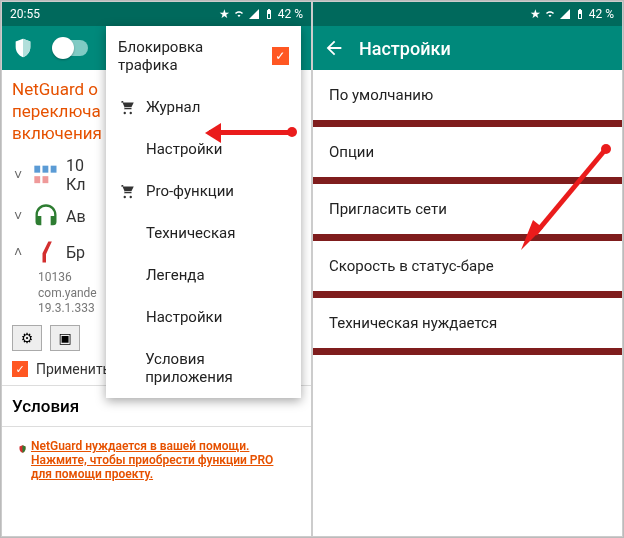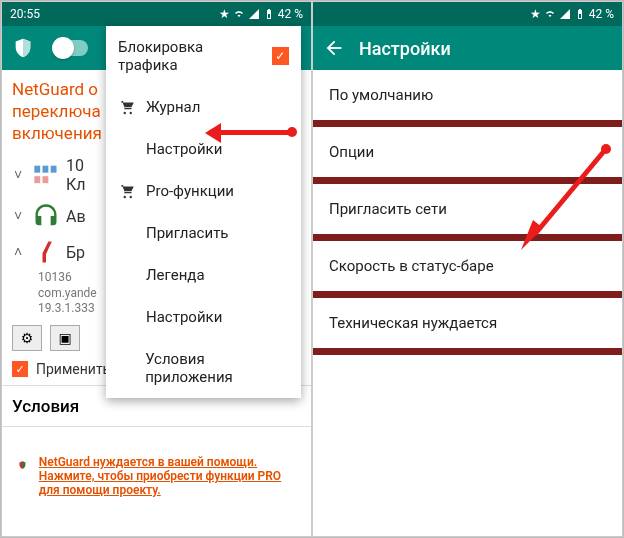--- a/index.html
+++ b/index.html
@@ -67,21 +67,21 @@
   }
   .app-row .chev { width:16px; text-align:center; color:#666; font-size:14px;}
   .app-row .icon { width:28px; height:28px; }
   .app-meta { padding: 0 10px 6px 36px; color:#777; font-size:12px; line-height:1.3;}
   .controls { display:flex; gap:8px; padding: 2px 10px; }
   .ctl-btn { width:30px; height:26px; border:1px solid #aaa; background:#eee; display:flex; align-items:center; justify-content:center; font-size:14px;}
   .checkrow { display:flex; align-items:center; gap:8px; padding:8px 10px; font-size:14px; color:#333;}
   .cb { width:16px; height:16px; background:#ff5722; display:flex; align-items:center; justify-content:center; color:#fff; font-size:11px;}
   .section-title { padding:10px; font-size:17px; font-weight:500; }
   .help-box {
-    margin: 20px 8px; padding:8px; display:flex; gap:12px; align-items:flex-start;
+    margin: 4px 8px; padding:8px; display:flex; gap:4px; align-items:flex-start;
     color:#e65100; font-size:12px; font-weight:600; text-decoration: underline;
   }
   .menu-popover {
     position:absolute; top:24px; right:10px; width:195px;
     background:#fff; box-shadow: 0 3px 10px rgba(0,0,0,.35);
     z-index:10;
     margin-left:43px;
   }
   .menu-item {
     display:flex; align-items:center; gap:10px;
@@ -210,21 +210,21 @@
     <div class="menu-item">
       <svg viewBox="0 0 24 24">
           <path d="M7 4h-2l-1 2h2l3 7-1 2h10v-2H9l.5-1H18l3-6H7z"></path>
           <circle cx="9" cy="20" r="1.6"></circle>
           <circle cx="17" cy="20" r="1.6"></circle>
         </svg>
       <span>Pro-функции</span>
     </div>
     <div class="menu-item">
       <span class="spacer"></span>
-      <span>Пригласить</span>
+      <span>Техническая</span>
     </div>
     <div class="menu-item">
       <span class="spacer"></span>
       <span>Легенда</span>
     </div>
     <div class="menu-item">
       <span class="spacer"></span>
       <span>Настройки</span>
     </div>
     <div class="menu-item">

